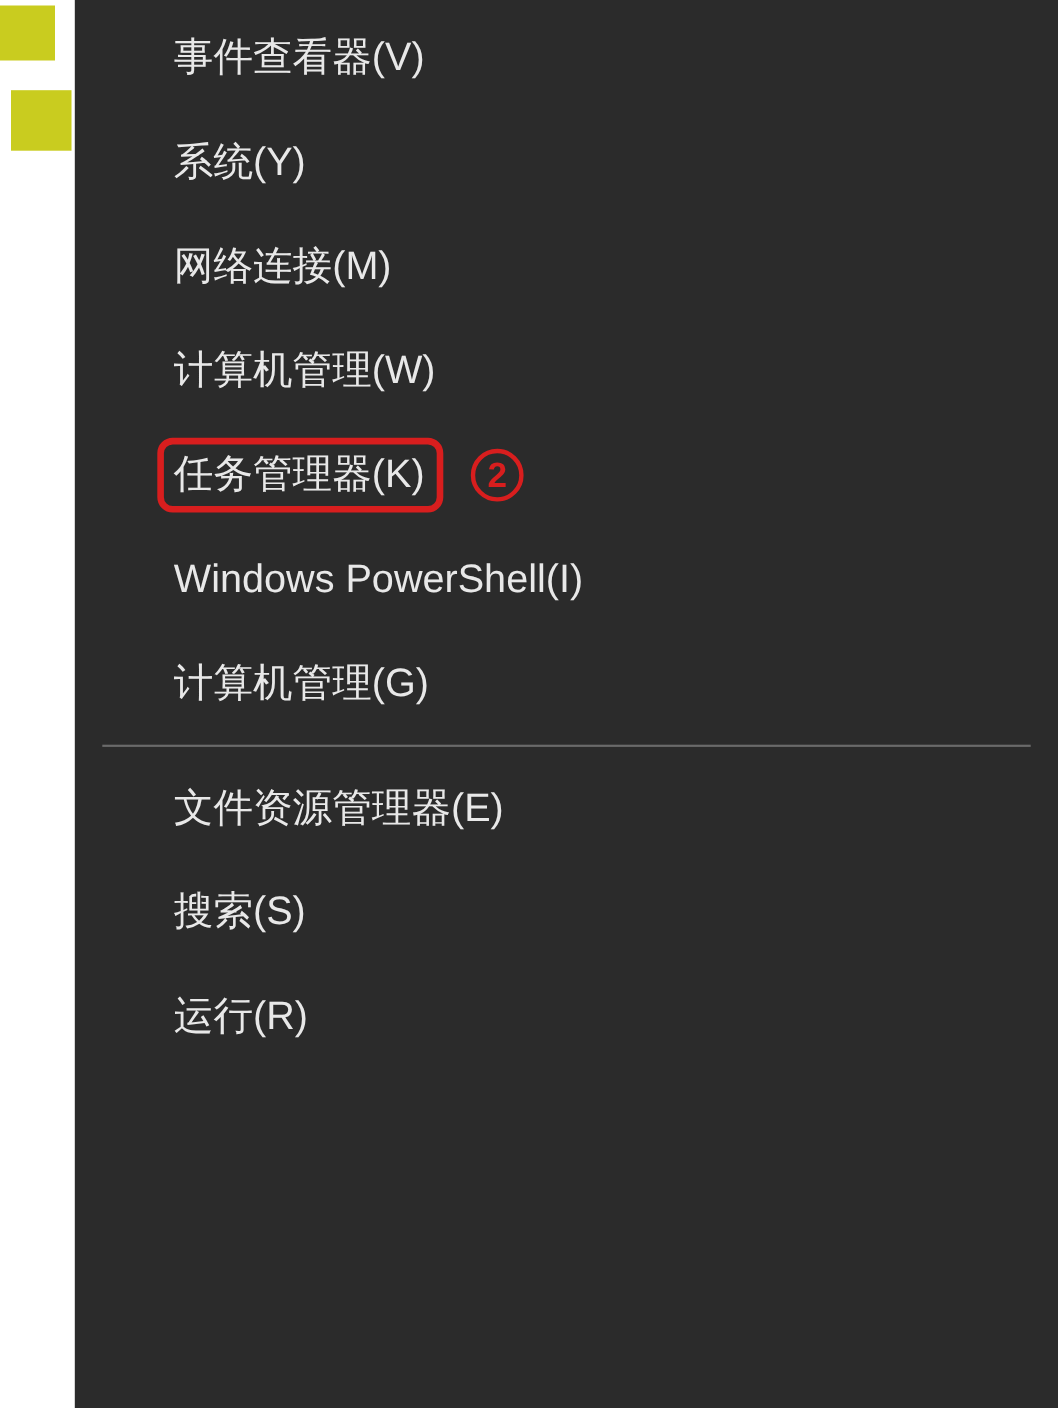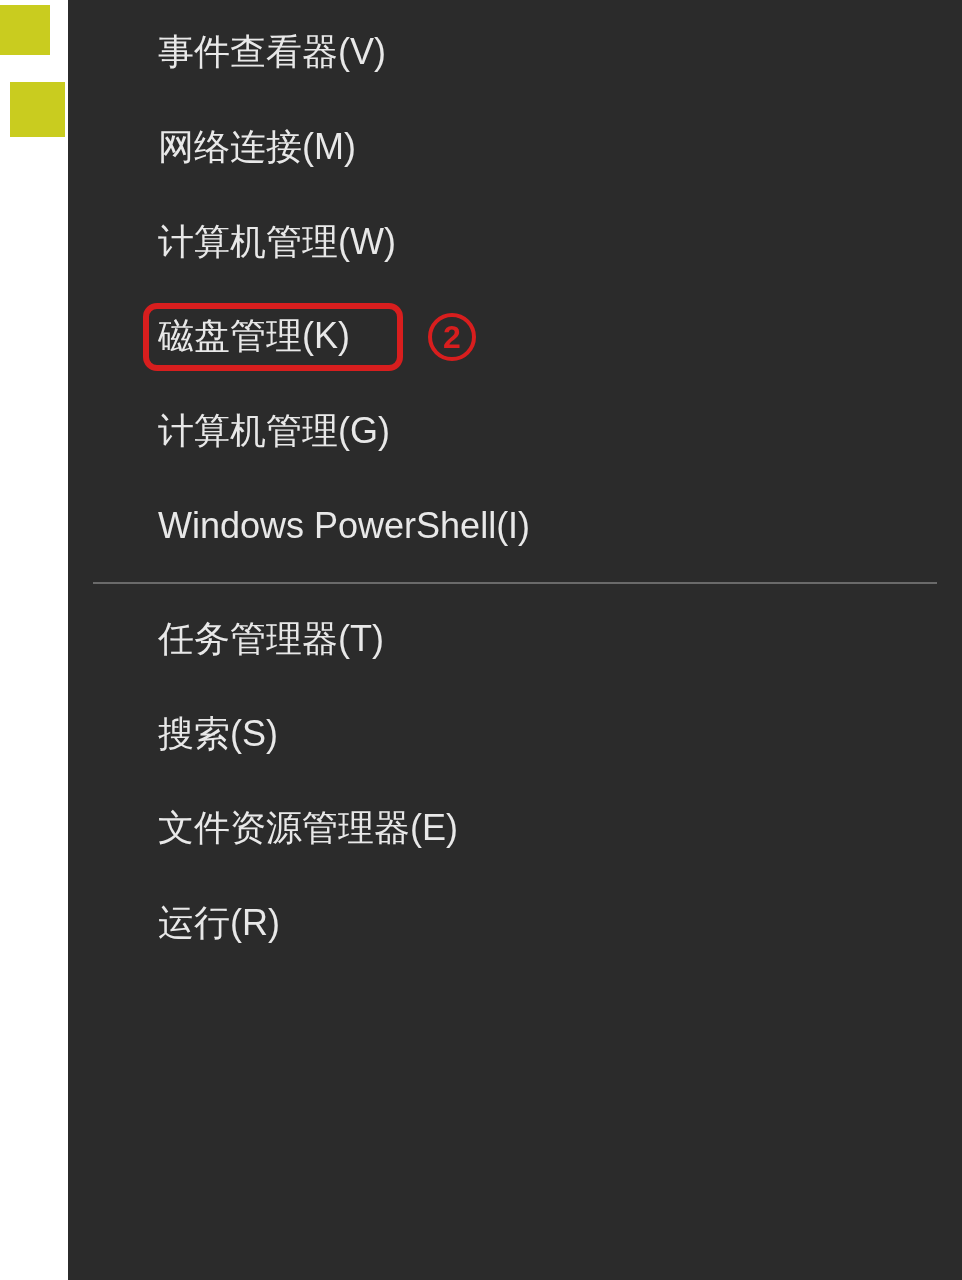--- a/index.html
+++ b/index.html
@@ -100,58 +100,58 @@
   <div class="yellow-block-1"></div>
   <div class="yellow-block-2"></div>
 </div>
 
 <div class="context-menu">
 
   <div class="menu-item">
     <span>事件查看器(V)</span>
   </div>
 
+  <div class="menu-item">
+    <span>系统(Y)</span>
+  </div>
 
   <div class="menu-item">
     <span>网络连接(M)</span>
   </div>
 
   <div class="menu-item">
     <span>计算机管理(W)</span>
   </div>
 
   <div class="menu-item highlighted">
-    <span>磁盘管理(K)</span>
+    <span>任务管理器(K)</span>
     <div class="highlight-box"></div>
     <div class="annotation-badge">
       <span>2</span>
     </div>
   </div>
 
   <div class="menu-item">
-    <span>计算机管理(G)</span>
+    <span>Windows PowerShell(I)</span>
   </div>
 
   <div class="menu-item">
-    <span>Windows PowerShell(I)</span>
+    <span>计算机管理(G)</span>
   </div>
 
 
   <div class="separator"></div>
 
-  <div class="menu-item">
-    <span>任务管理器(T)</span>
-  </div>
 
 
   <div class="menu-item">
-    <span>搜索(S)</span>
+    <span>文件资源管理器(E)</span>
   </div>
 
   <div class="menu-item">
-    <span>文件资源管理器(E)</span>
+    <span>搜索(S)</span>
   </div>
 
   <div class="menu-item">
     <span>运行(R)</span>
   </div>
 
 </div>
 
 </body></html>

